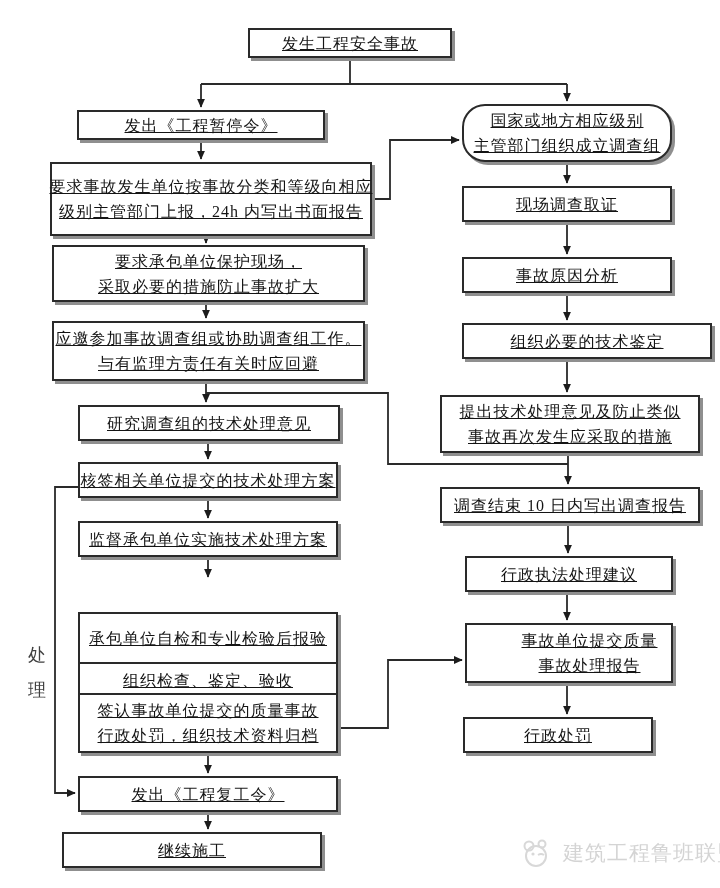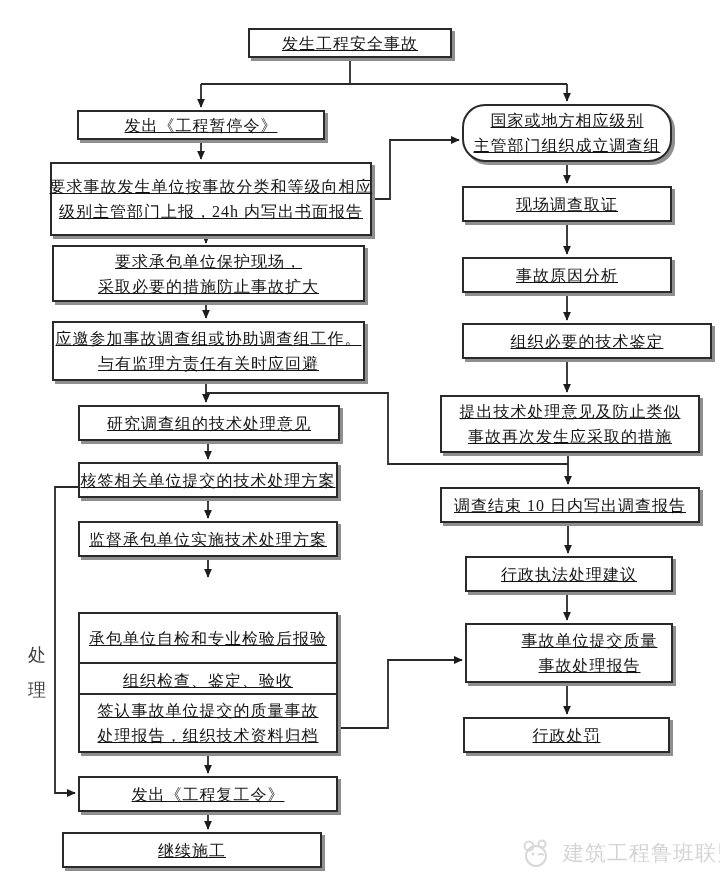--- a/index.html
+++ b/index.html
@@ -95,21 +95,21 @@
         <span class="line">监督承包单位实施技术处理方案</span>
       </div>
       <div class="node" style="left: 78px; top: 580px; width: 260px; height: 52px; margin-top: 32px;">
         <span class="line">承包单位自检和专业检验后报验</span>
       </div>
       <div class="node" style="left: 78px; top: 662px; width: 260px; height: 36px;">
         <span class="line">组织检查、鉴定、验收</span>
       </div>
       <div class="node" style="left: 78px; top: 693px; width: 260px; height: 60px;">
         <span class="line">签认事故单位提交的质量事故</span>
-        <span class="line">处理报告，组织技术资料归档</span>
+        <span class="line">行政处罚，组织技术资料归档</span>
       </div>
       <div class="node" style="left: 78px; top: 776px; width: 260px; height: 36px;">
         <span class="line">发出《工程复工令》</span>
       </div>
       <div class="node" style="left: 62px; top: 832px; width: 260px; height: 36px;">
         <span class="line">继续施工</span>
       </div>
       <div class="node" style="left: 462px; top: 104px; width: 210px; height: 58px; border-radius: 23px;">
         <span class="line">国家或地方相应级别</span>
         <span class="line">主管部门组织成立调查组</span>
@@ -130,21 +130,21 @@
       <div class="node" style="left: 440px; top: 487px; width: 260px; height: 36px;">
         <span class="line">调查结束 10 日内写出调查报告</span>
       </div>
       <div class="node" style="left: 465px; top: 556px; width: 208px; height: 36px;">
         <span class="line">行政执法处理建议</span>
       </div>
       <div class="node" style="left: 465px; top: 623px; width: 208px; height: 60px; padding-left: 41px;">
         <span class="line">事故单位提交质量</span>
         <span class="line">事故处理报告</span>
       </div>
-      <div class="node" style="left: 463px; top: 717px; width: 207px; height: 36px;">
+      <div class="node" style="left: 463px; top: 717px; width: 190px; height: 36px;">
         <span class="line">行政处罚</span>
       </div>
     </div>
 
   <div class="side-label">处理</div>
 
   <div class="watermark">
     <svg width="38" height="30" viewBox="0 0 38 30">
       <circle cx="9" cy="8" r="4.5" fill="none" stroke="#d8d8d8" stroke-width="2"></circle>
       <circle cx="22" cy="6" r="3.5" fill="none" stroke="#d8d8d8" stroke-width="2"></circle>

